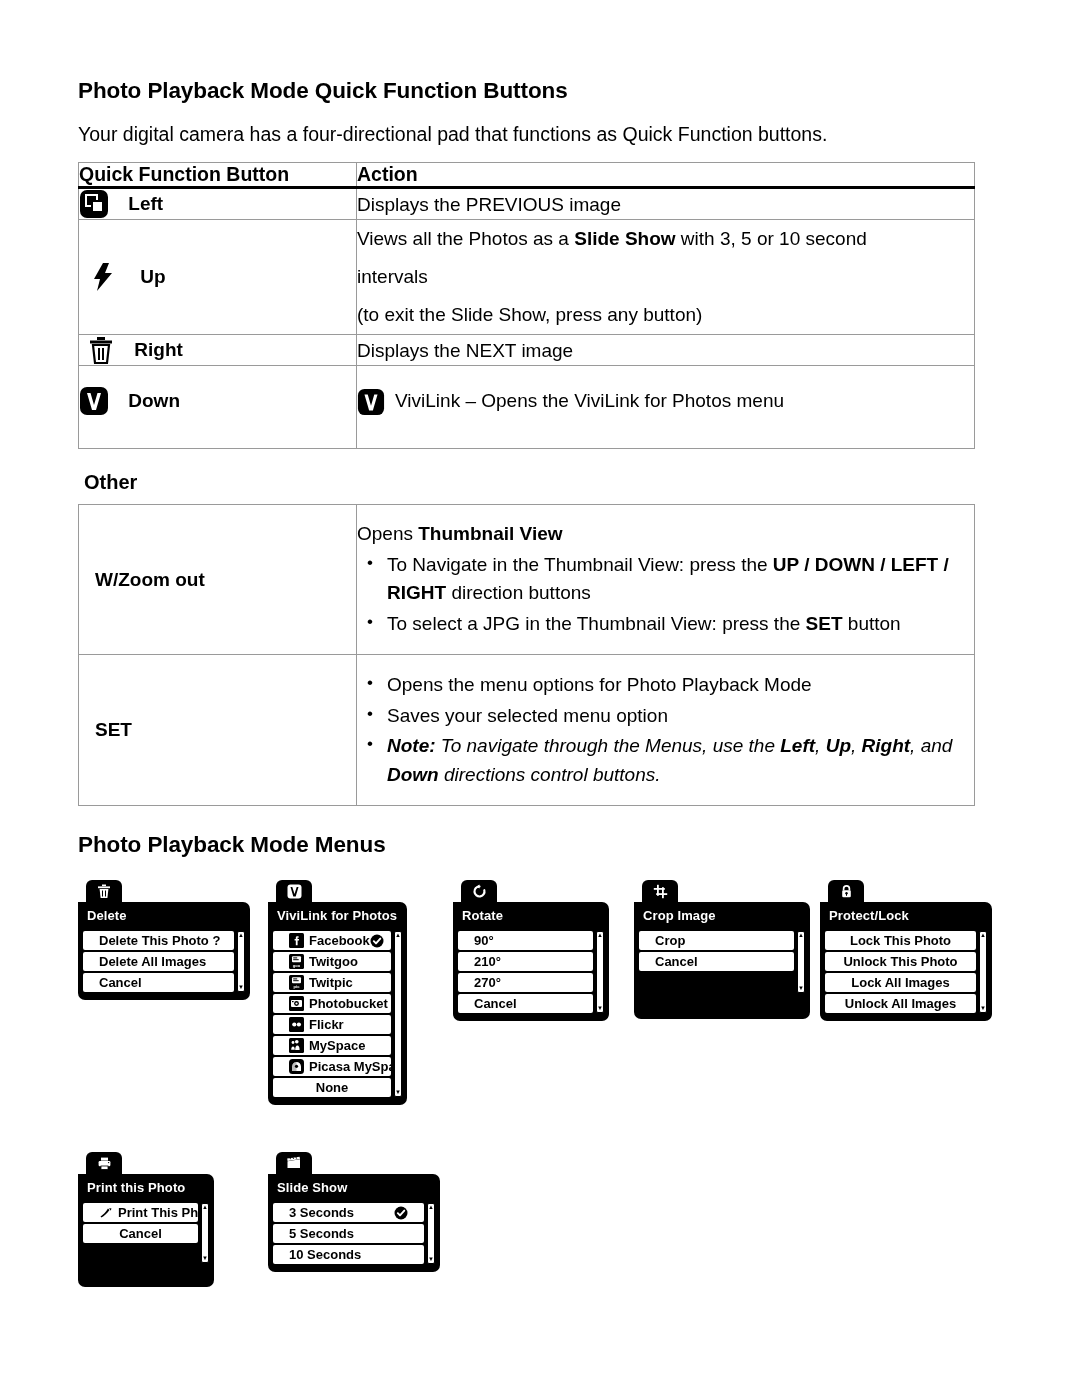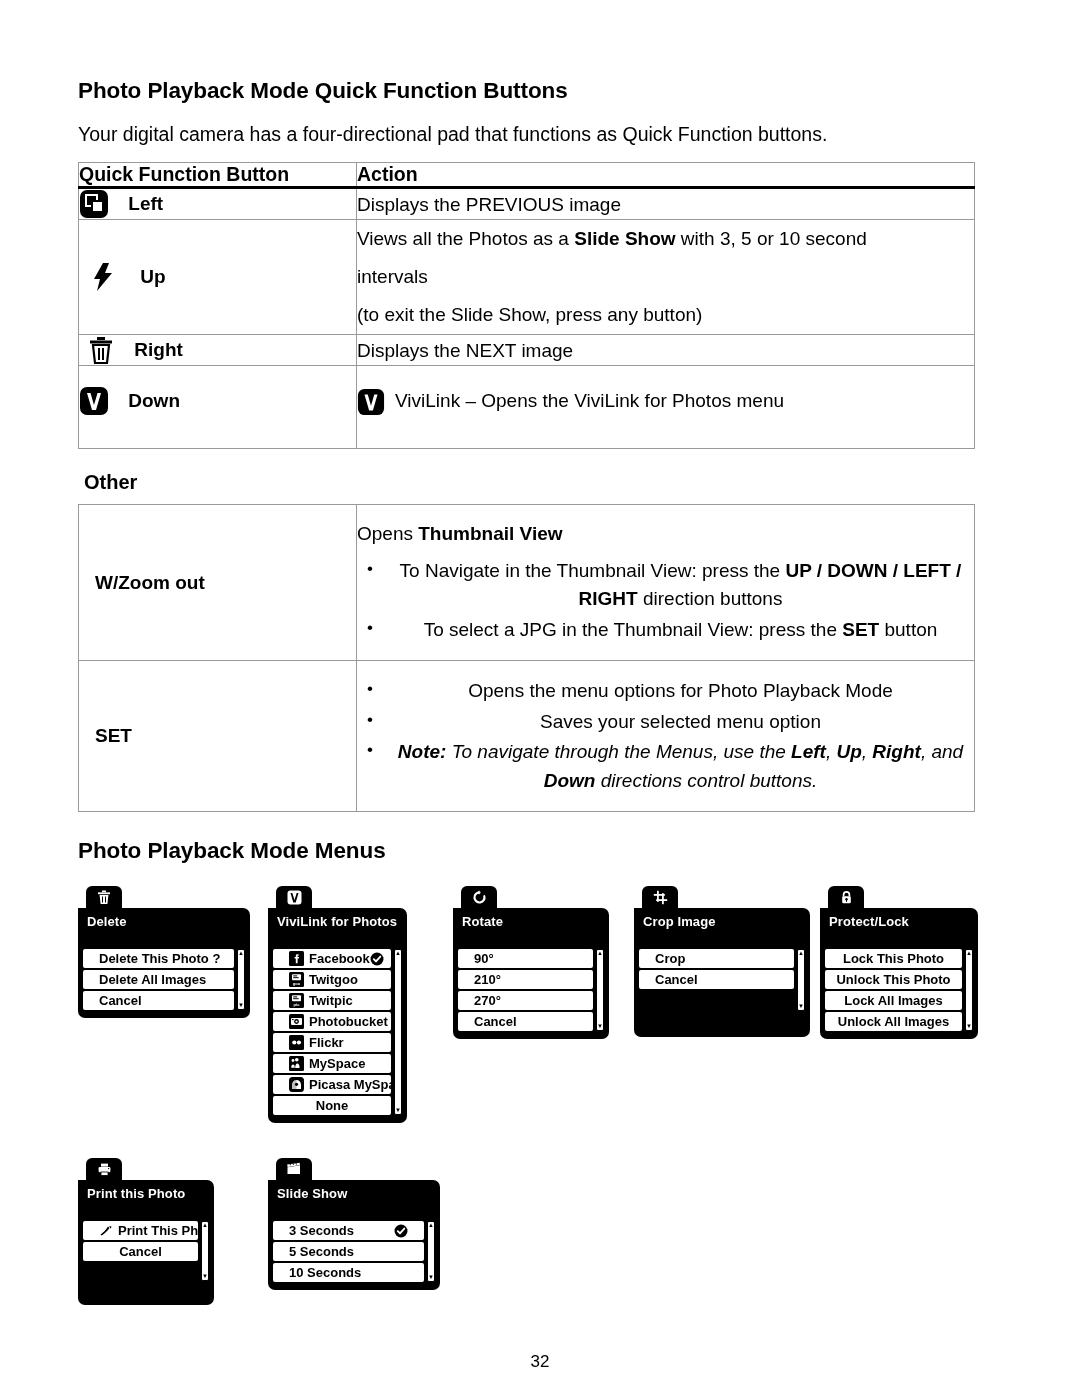--- a/index.html
+++ b/index.html
@@ -85,21 +85,20 @@
   ul.bul {
     margin: 0;
     padding: 0 0 0 30px;
     list-style: none;
   }
   ul.bul li {
     position: relative;
     font-size: 19px;
     line-height: 1.5;
     margin: 2px 0;
-    text-align: center;
   }
   ul.bul li::before {
     content: "\2022";
     position: absolute;
     left: -20px;
     top: -1px;
     font-size: 17px;
   }
   .b { font-weight: bold; }
   .i { font-style: italic; }
@@ -142,21 +141,21 @@
     background: #000;
     border-radius: 7px;
     padding: 4px 5px 6px 5px;
     position: relative;
   }
   .menu-body.sq-tl { border-top-left-radius: 0; }
   .menu-title {
     color: #fff;
     font-size: 13px;
     font-weight: bold;
-    padding: 2px 2px 20px 4px;
+    padding: 2px 2px 8px 4px;
     letter-spacing: 0.1px;
   }
   .menu-rows {
     position: relative;
     padding-right: 11px;
   }
   .mrow {
     background: #fff;
     color: #000;
     font-size: 13px;
@@ -310,21 +309,21 @@
           <col class="col-btn">
           <col class="col-act">
         </colgroup>
 
       <tbody>
           <tr>
         <td class="btn-cell" style="padding-left:16px;">
           <span>W/Zoom out</span>
         </td>
         <td class="act-cell" style="padding-top:14px;padding-bottom:14px;">
-          <div style="margin-bottom:8px;">
+          <div style="margin-bottom:2px;">
             <span>Opens </span><span class="b">Thumbnail View</span>
           </div>
           <ul class="bul">
             <li>
               <span>To Navigate in the Thumbnail View: press the </span><span class="b">UP / DOWN / LEFT / RIGHT</span><span> direction buttons</span>
             </li>
             <li>
               <span>To select a JPG in the Thumbnail View: press the </span><span class="b">SET</span><span> button</span>
             </li>
           </ul>
@@ -549,21 +548,21 @@
                 <span class="mtext">Cancel</span>
               </div>
             <div class="scrollbar">
                 <span class="arr">▲</span>
                 <span class="arr">▼</span>
               </div>
           </div>
         </div>
       </div>
 
-      <div class="menu" style="left:742px; top:0px; width:158px;">
+      <div class="menu" style="left:742px; top:0px; width:172px;">
         <div class="menu-tab">
           <svg width="15" height="15" viewBox="0 0 15 15">
             <path d="M4.6 6.5 L4.6 4.8 A2.9 2.9 0 0 1 10.4 4.8 L10.4 6.5" fill="none" stroke="#fff" stroke-width="1.7"></path>
             <rect x="3.2" y="6.3" width="8.6" height="7" rx="1.3" fill="#fff"></rect>
             <circle cx="7.5" cy="9.2" r="1.2" fill="#000"></circle>
             <rect x="7" y="9.2" width="1" height="2.6" fill="#000"></rect>
           </svg>
         </div>
         <div class="menu-body sq-tl">
           <div class="menu-title">Protect/Lock</div>
@@ -651,14 +650,13 @@
                 <span class="arr">▲</span>
                 <span class="arr">▼</span>
               </div>
           </div>
         </div>
       </div>
 
     </div>
   </div>
 
-  <div class="pageno">32</div>
 </div>
 
 </body></html>

